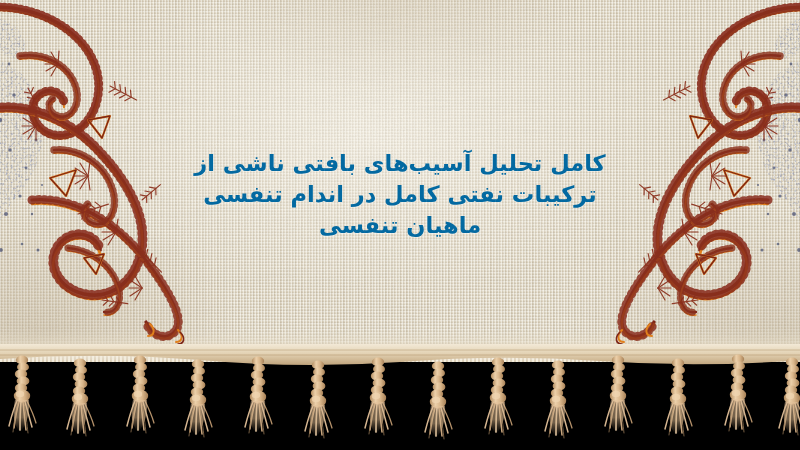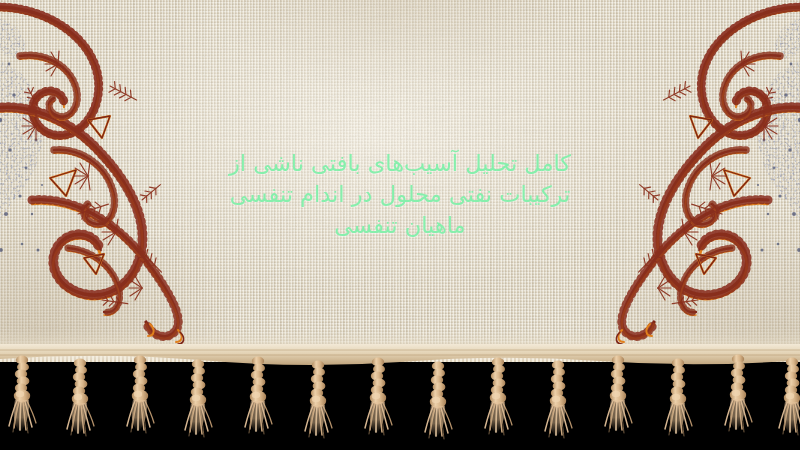--- a/index.html
+++ b/index.html
@@ -64,24 +64,24 @@
   .corner.right{right:-8px;transform:scaleX(-1);}
   .corner svg{display:block;width:100%;height:100%;}
 
   
   .title-wrap{
     position:absolute;left:150px;top:148px;width:500px;
     text-align:center;
     z-index:6;
   }
   .title-line{
-    color:#86efac;
+    color:#0369a1;
     font-size:22.5px;
     line-height:31px;
-    font-weight:400;
+    font-weight:700;
     letter-spacing:0px;
     white-space:nowrap;
     text-shadow:0 1px 0 rgba(255,255,255,.30);
   }
 </style>
 </head>
 <body>
 
 <div id="slide">
 
@@ -599,17 +599,17 @@
           <use href="#tassel"></use>
         </g>
       <g transform="translate(792,16)"> 
           <use href="#tassel"></use>
         </g>
     </g>
   </svg>
 
   <div class="title-wrap">
     <div class="title-line">کامل تحلیل آسیب‌های بافتی ناشی از</div>
-    <div class="title-line">ترکیبات نفتی محلول در اندام تنفسی</div>
+    <div class="title-line">ترکیبات نفتی کامل در اندام تنفسی</div>
     <div class="title-line">ماهیان تنفسی</div>
   </div>
 
 </div>
 
 </body></html>

